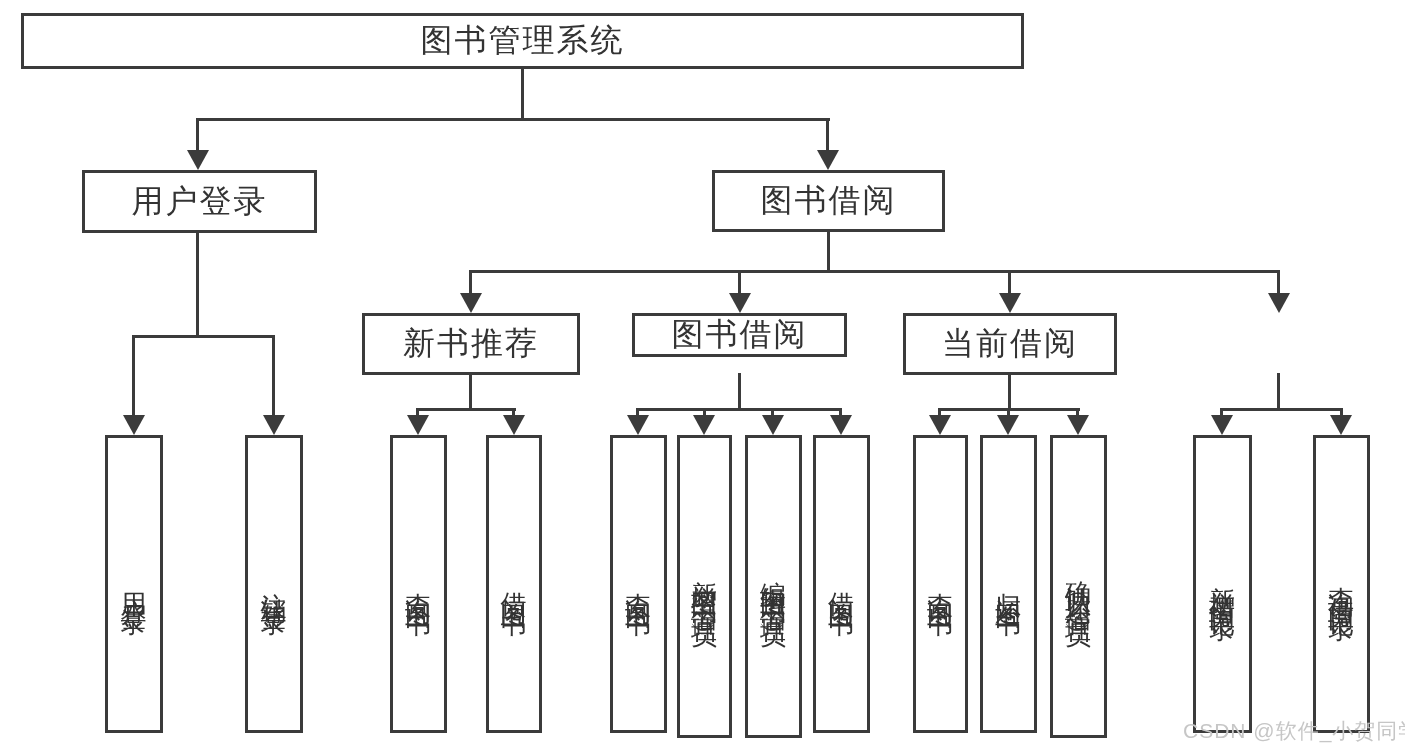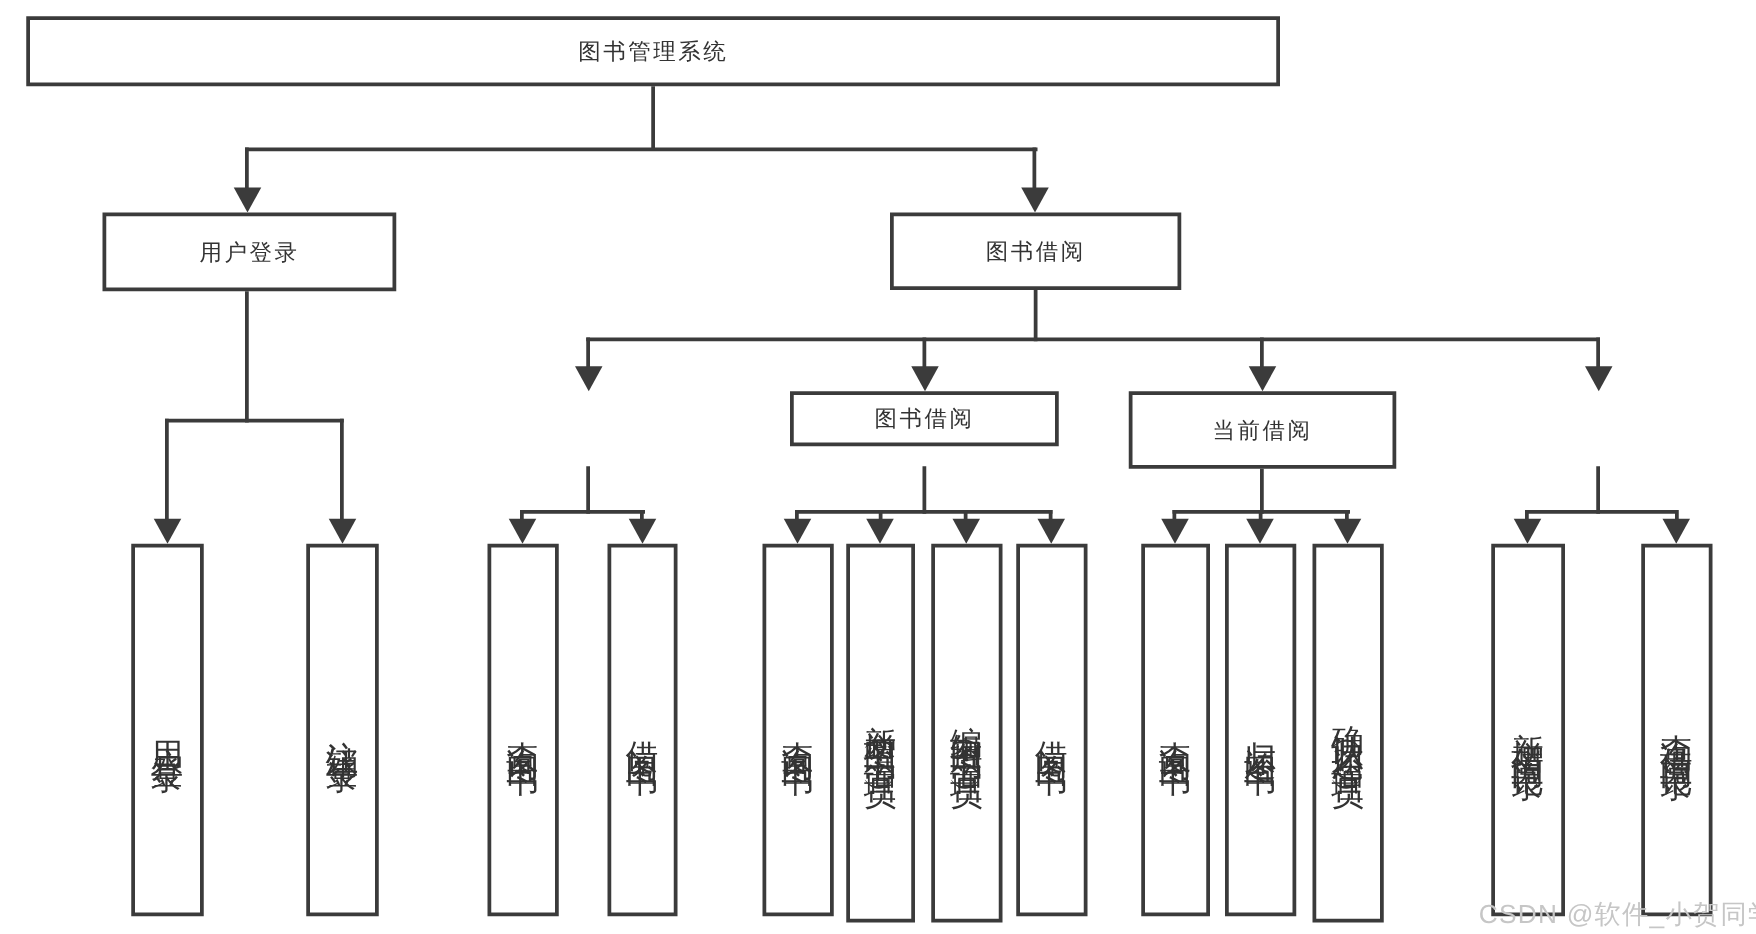--- a/index.html
+++ b/index.html
@@ -20,21 +20,21 @@
   }
   
   .hbox {
     position: absolute;
     border: 3px solid var(--line);
     background: #fff;
     display: flex;
     align-items: center;
     justify-content: center;
     color: var(--text);
-    font-size: 18px;
+    font-size: 32px;
     letter-spacing: 2px;
     z-index: 2;
   }
   
   .vbox {
     position: absolute;
     border: 3px solid var(--line);
     background: #fff;
     display: flex;
     align-items: center;
@@ -140,20 +140,23 @@
     <span>图书管理系统</span>
   </div>
 
   <div class="hbox" style="left:82px;top:170px;width:235px;height:63px">
     <span>用户登录</span>
   </div>
   <div class="hbox" style="left:712px;top:170px;width:233px;height:62px">
     <span>图书借阅</span>
   </div>
 
+  <div class="hbox" style="left:362px;top:313px;width:218px;height:62px">
+    <span>新书推荐</span>
+  </div>
   <div class="hbox" style="left:632px;top:313px;width:215px;height:44px">
     <span>图书借阅</span>
   </div>
   <div class="hbox" style="left:903px;top:313px;width:214px;height:62px">
     <span>当前借阅</span>
   </div>
 
   <div class="vbox" style="left:105px;top:435px;width:58px;height:298px">
     <span>用户登录</span>
   </div>

